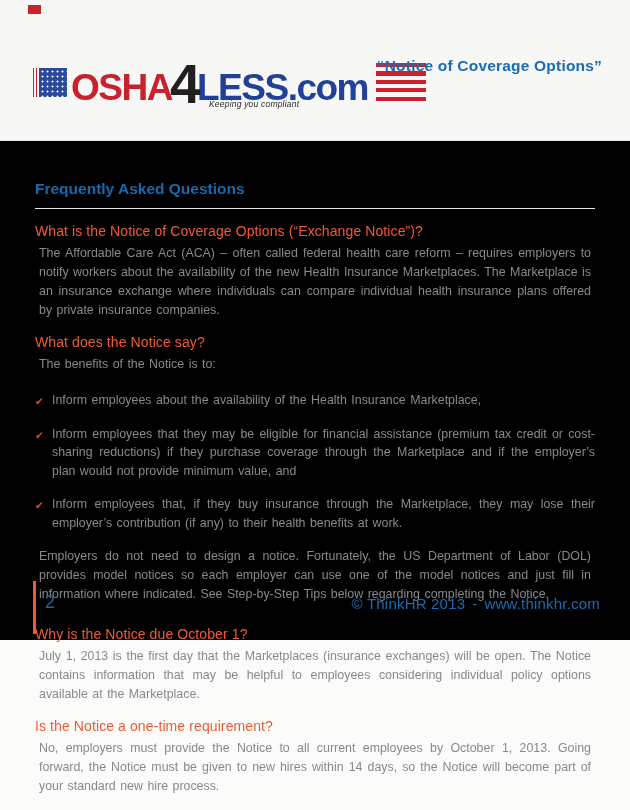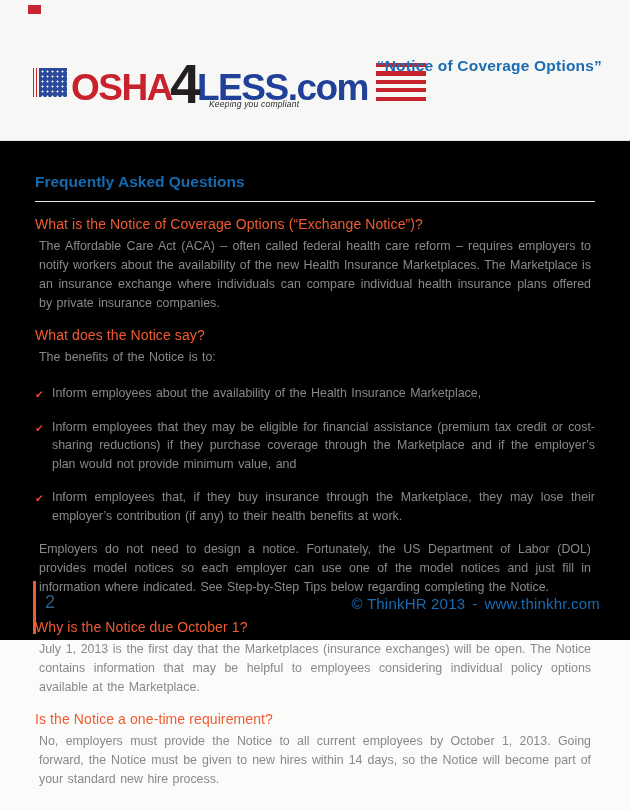--- a/index.html
+++ b/index.html
@@ -50,21 +50,21 @@
     position:absolute; left:176px; top:49px;
     font-size:8.5px; font-style:italic; color:#2a2a2a; letter-spacing:0.2px;
   }
   .header-title {
     position:absolute; top:55px; right:28px; text-align:right;
     color:#1a6cb4; font-size:15.5px; font-weight:bold; line-height:21px;
     letter-spacing:0.2px;
   }
 
   
-  .content { position:absolute; top:151px; left:35px; width:560px; }
+  .content { position:absolute; top:158px; left:35px; width:560px; }
   .faq-title { color:#176aad; font-size:15.5px; font-weight:bold; margin:22px 0 0 0; }
   .divider { height:1px; background:#e9e9e7; margin:10px 0 0 0; }
   .sec-heading { color:#f15b33; font-size:14px; font-weight:normal; margin:14px 0 5px 0; letter-spacing:0.1px; }
   .para, .intro {
     color:#87898c; font-size:12.4px; line-height:19px; margin:4px;
     text-align:justify; word-spacing:1px;
   }
   .intro { text-align:left; }
   .bullets { list-style:none; margin:17px 0 0 0; padding:0; }
   .bullets li {

